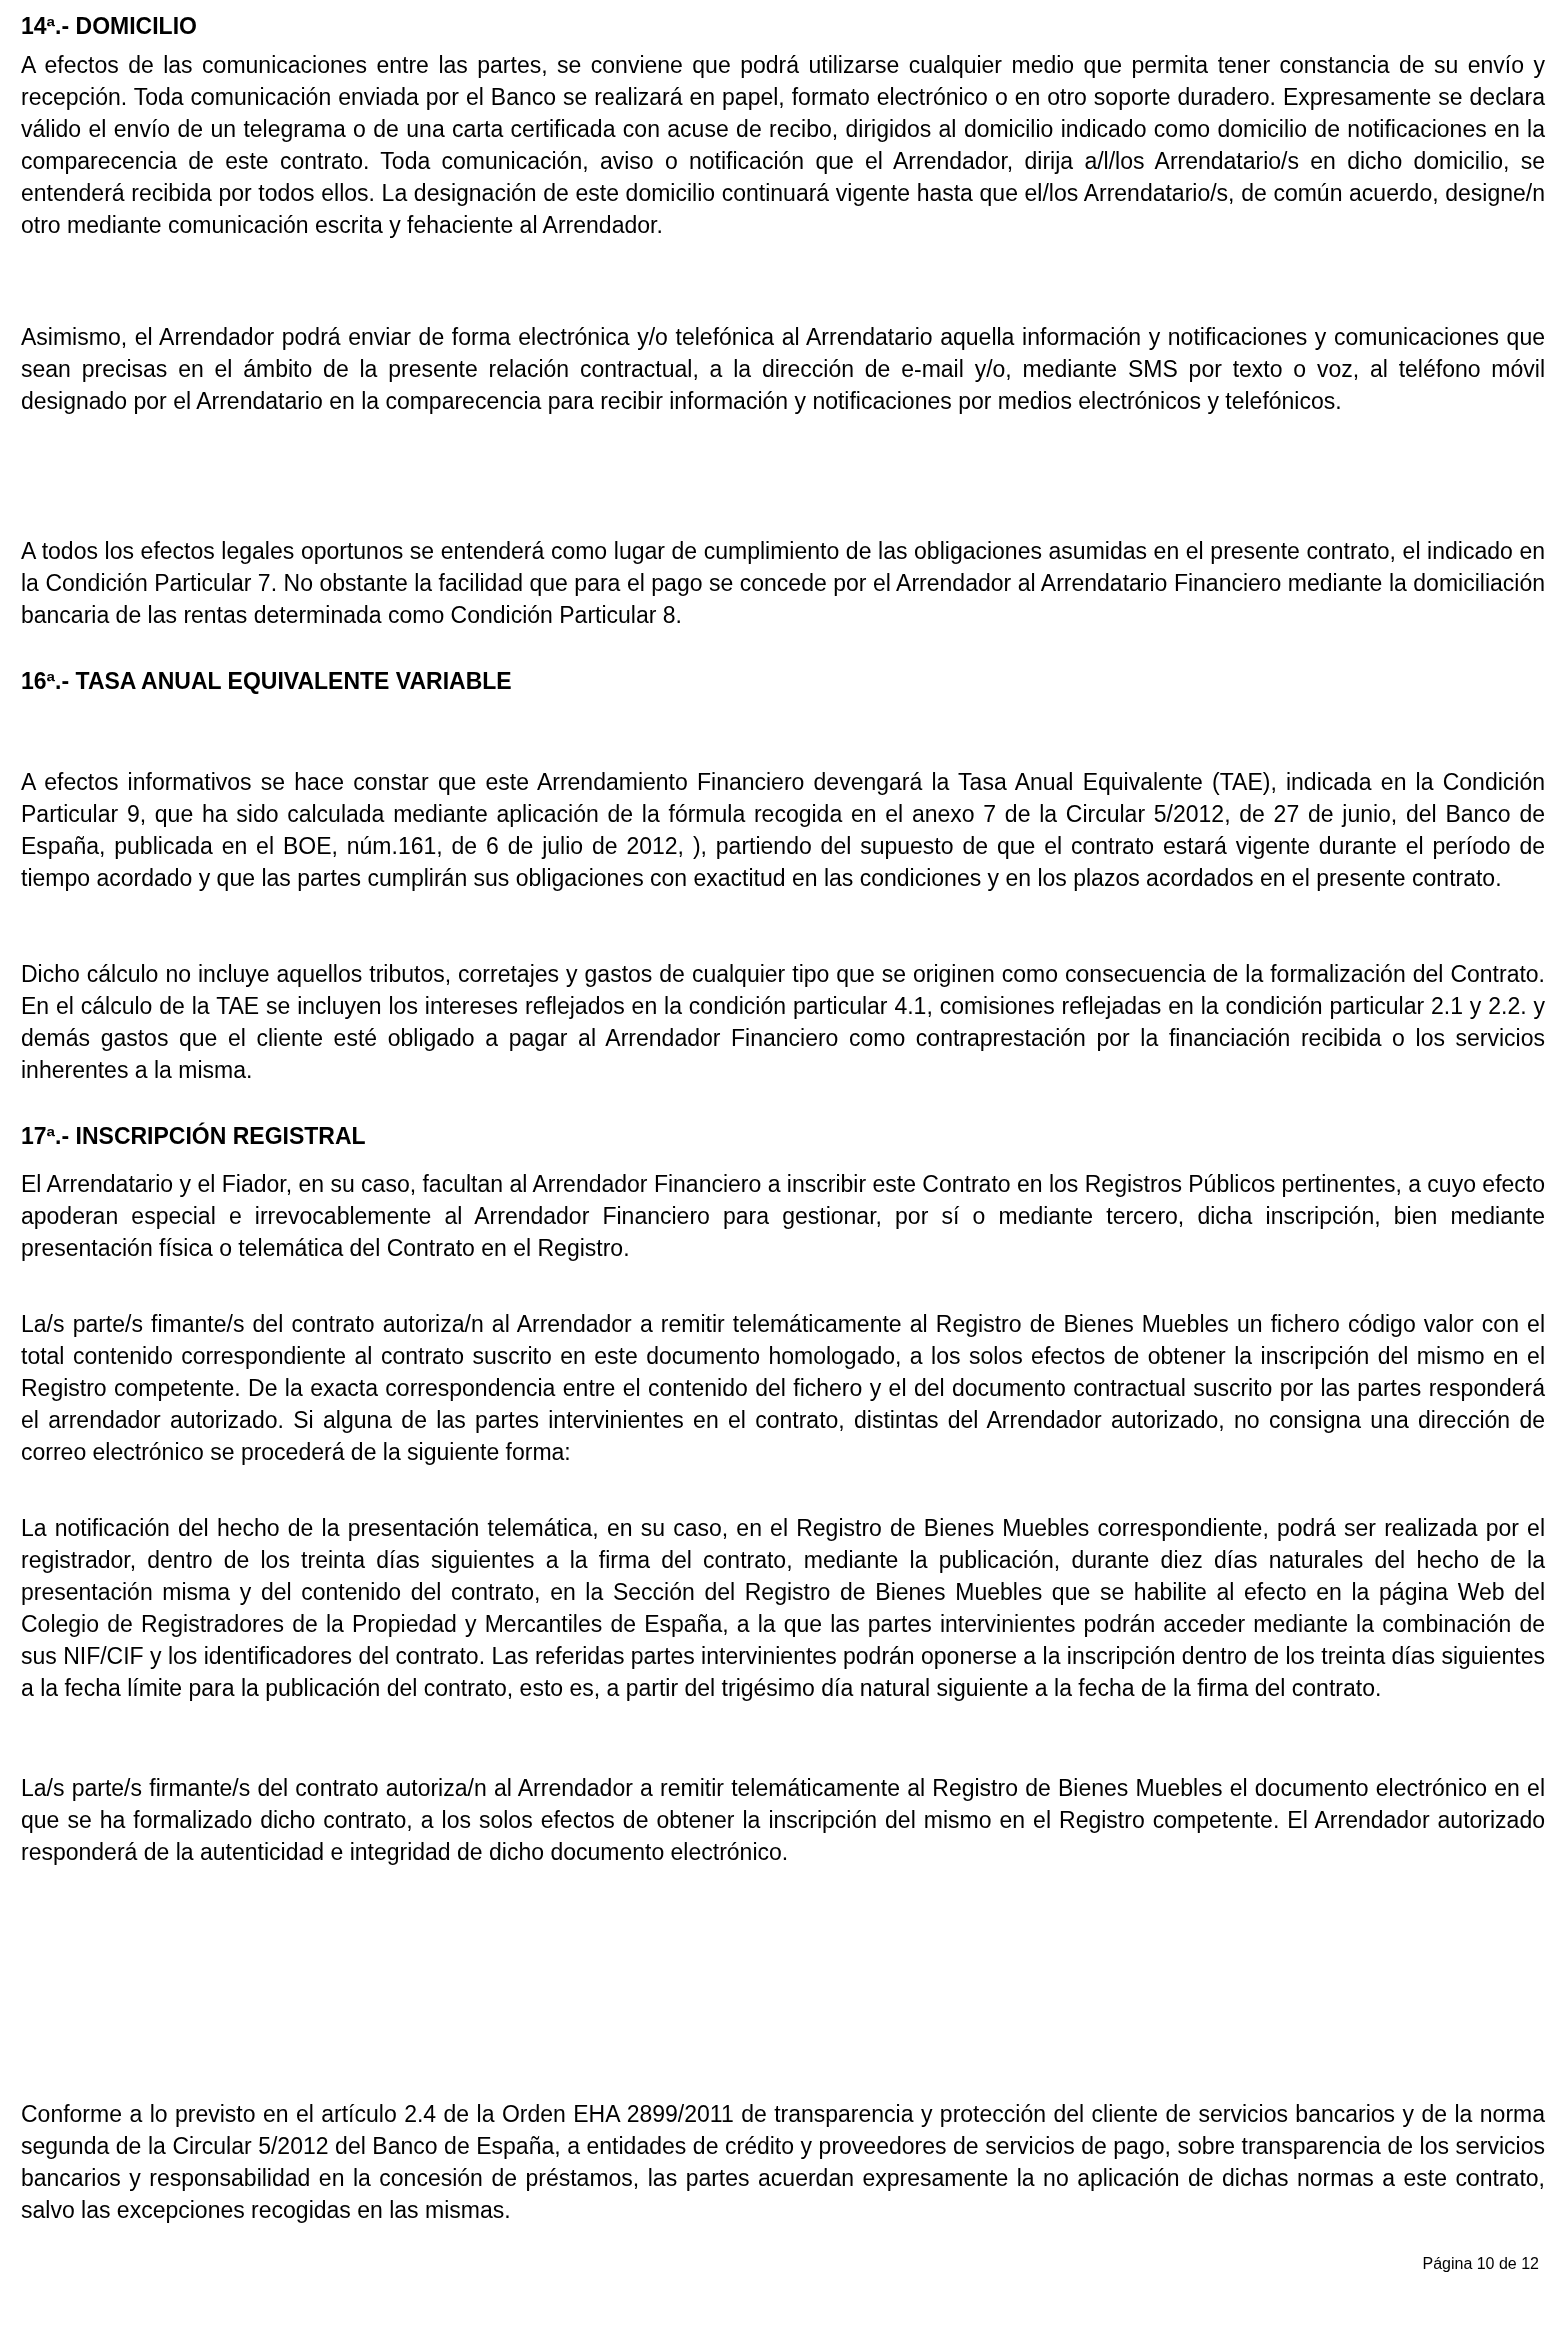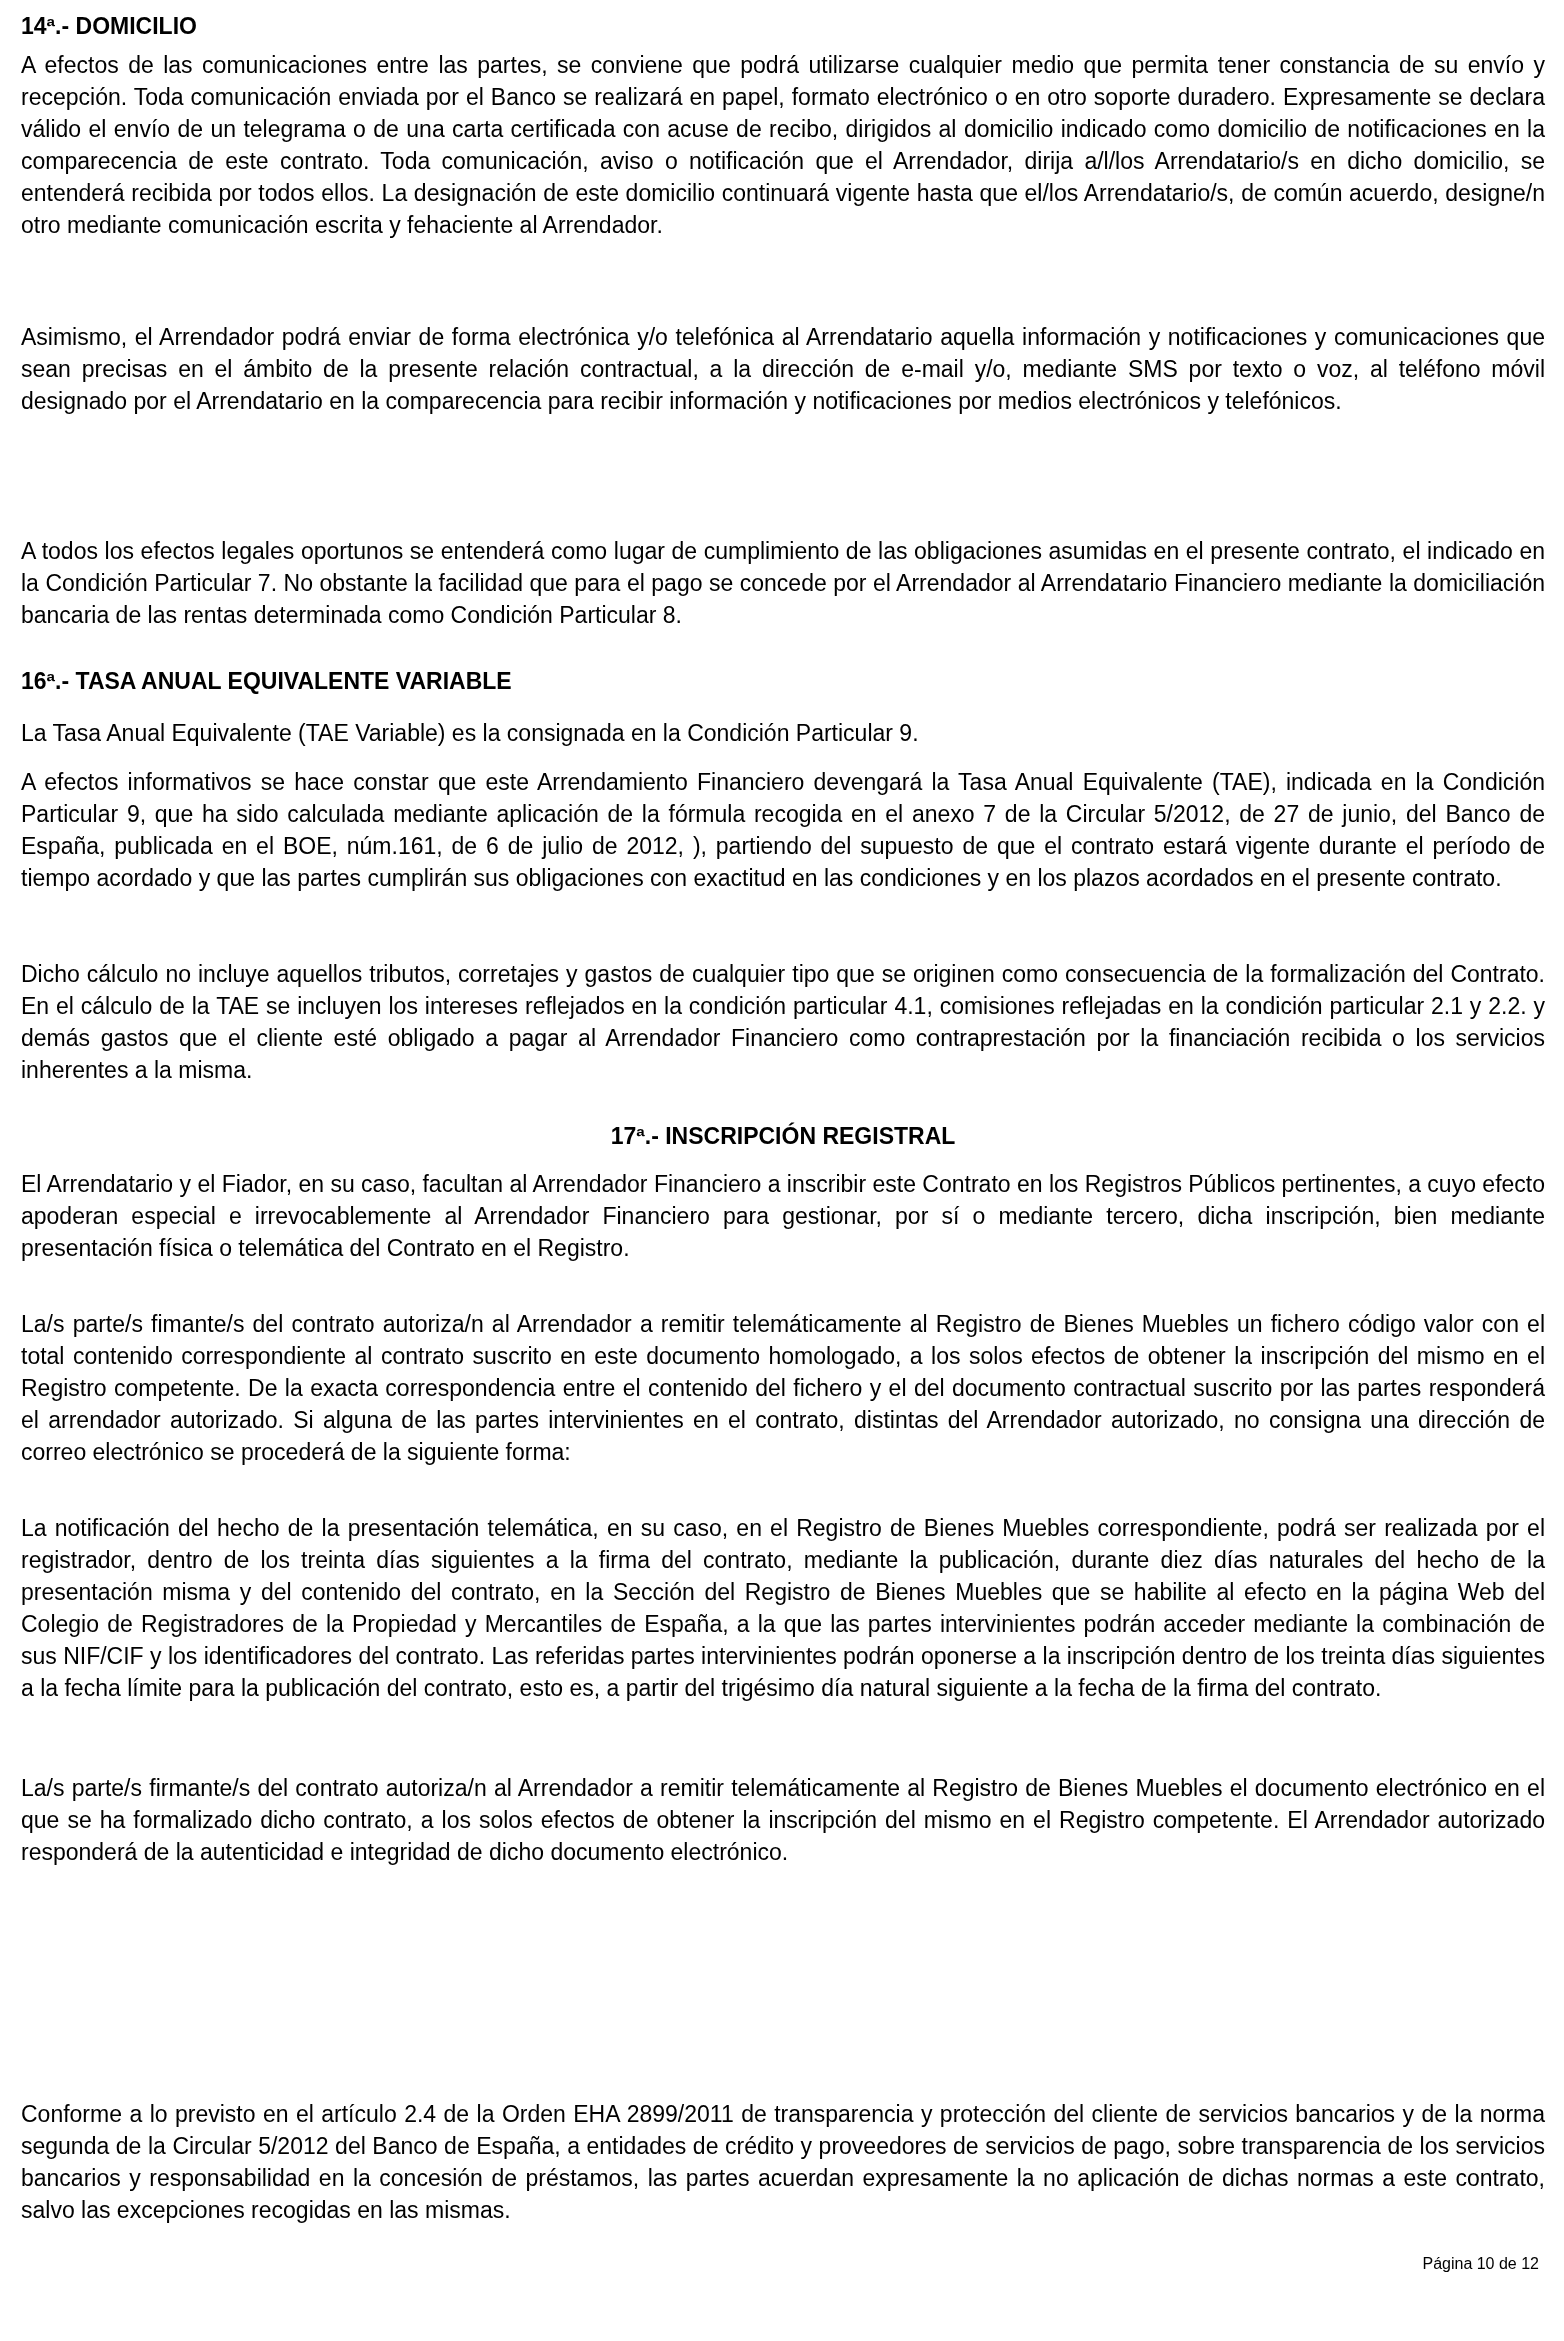--- a/index.html
+++ b/index.html
@@ -17,25 +17,24 @@
 
 <div class="page">
 
   <div class="blk h" style="top:10px;">14ª.- DOMICILIO</div>
   <div class="blk p" style="top:49px;">A efectos de las comunicaciones entre las partes, se conviene que podrá utilizarse cualquier medio que permita tener constancia de su envío y recepción. Toda comunicación enviada por el Banco se realizará en papel, formato electrónico o en otro soporte duradero. Expresamente se declara válido el envío de un telegrama o de una carta certificada con acuse de recibo, dirigidos al domicilio indicado como domicilio de notificaciones en la comparecencia de este contrato. Toda comunicación, aviso o notificación que el Arrendador, dirija a/l/los Arrendatario/s en dicho domicilio, se entenderá recibida por todos ellos. La designación de este domicilio continuará vigente hasta que el/los Arrendatario/s, de común acuerdo, designe/n otro mediante comunicación escrita y fehaciente al Arrendador.</div>
   <div class="blk p" style="top:321px;">Asimismo, el Arrendador podrá enviar de forma electrónica y/o telefónica al Arrendatario aquella información y notificaciones y comunicaciones que sean precisas en el ámbito de la presente relación contractual, a la dirección de e-mail y/o, mediante SMS por texto o voz, al teléfono móvil designado por el Arrendatario en la comparecencia para recibir información y notificaciones por medios electrónicos y telefónicos.</div>
 
   <div class="blk p" style="top:535px;">A todos los efectos legales oportunos se entenderá como lugar de cumplimiento de las obligaciones asumidas en el presente contrato, el indicado en la Condición Particular 7. No obstante la facilidad que para el pago se concede por el Arrendador al Arrendatario Financiero mediante la domiciliación bancaria de las rentas determinada como Condición Particular 8.</div>
 
   <div class="blk h" style="top:665px;">16ª.- TASA ANUAL EQUIVALENTE VARIABLE</div>
-  <div class="blk p" style="top:717px;">La Tasa Anual Equivalente (TAE Variable) es la consignada en la Condición Particular 9.</div>
   <div class="blk p" style="top:766px;">A efectos informativos se hace constar que este Arrendamiento Financiero devengará la Tasa Anual Equivalente (TAE), indicada en la Condición Particular 9, que ha sido calculada mediante aplicación de la fórmula recogida en el anexo 7 de la Circular 5/2012, de 27 de junio, del Banco de España, publicada en el BOE, núm.161, de 6 de julio de 2012, ), partiendo del supuesto de que el contrato estará vigente durante el período de tiempo acordado y que las partes cumplirán sus obligaciones con exactitud en las condiciones y en los plazos acordados en el presente contrato.</div>
   <div class="blk p" style="top:958px;">Dicho cálculo no incluye aquellos tributos, corretajes y gastos de cualquier tipo que se originen como consecuencia de la formalización del Contrato. En el cálculo de la TAE se incluyen los intereses reflejados en la condición particular 4.1, comisiones reflejadas en la condición particular 2.1 y 2.2. y demás gastos que el cliente esté obligado a pagar al Arrendador Financiero como contraprestación por la financiación recibida o los servicios inherentes a la misma.</div>
 
-  <div class="blk h" style="top:1120px;text-align:center;">17ª.- INSCRIPCIÓN REGISTRAL</div>
+  <div class="blk h" style="top:1120px;">17ª.- INSCRIPCIÓN REGISTRAL</div>
   <div class="blk p" style="top:1168px;">El Arrendatario y el Fiador, en su caso, facultan al Arrendador Financiero a inscribir este Contrato en los Registros Públicos pertinentes, a cuyo efecto apoderan especial e irrevocablemente al Arrendador Financiero para gestionar, por sí o mediante tercero, dicha inscripción, bien mediante presentación física o telemática del Contrato en el Registro.</div>
   <div class="blk p" style="top:1308px;">La/s parte/s fimante/s del contrato autoriza/n al Arrendador a remitir telemáticamente al Registro de Bienes Muebles un fichero código valor con el total contenido correspondiente al contrato suscrito en este documento homologado, a los solos efectos de obtener la inscripción del mismo en el Registro competente. De la exacta correspondencia entre el contenido del fichero y el del documento contractual suscrito por las partes responderá el arrendador autorizado. Si alguna de las partes intervinientes en el contrato, distintas del Arrendador autorizado, no consigna una dirección de correo electrónico se procederá de la siguiente forma:</div>
   <div class="blk p" style="top:1512px;">La notificación del hecho de la presentación telemática, en su caso, en el Registro de Bienes Muebles correspondiente, podrá ser realizada por el registrador, dentro de los treinta días siguientes a la firma del contrato, mediante la publicación, durante diez días naturales del hecho de la presentación misma y del contenido del contrato, en la Sección del Registro de Bienes Muebles que se habilite al efecto en la página Web del Colegio de Registradores de la Propiedad y Mercantiles de España, a la que las partes intervinientes podrán acceder mediante la combinación de sus NIF/CIF y los identificadores del contrato. Las referidas partes intervinientes podrán oponerse a la inscripción dentro de los treinta días siguientes a la fecha límite para la publicación del contrato, esto es, a partir del trigésimo día natural siguiente a la fecha de la firma del contrato.</div>
   <div class="blk p" style="top:1772px;">La/s parte/s firmante/s del contrato autoriza/n al Arrendador a remitir telemáticamente al Registro de Bienes Muebles el documento electrónico en el que se ha formalizado dicho contrato, a los solos efectos de obtener la inscripción del mismo en el Registro competente. El Arrendador autorizado responderá de la autenticidad e integridad de dicho documento electrónico.</div>
 
   <div class="blk p" style="top:2098px;">Conforme a lo previsto en el artículo 2.4 de la Orden EHA 2899/2011 de  transparencia  y  protección  del  cliente  de  servicios bancarios y de la norma segunda de la Circular 5/2012 del Banco de España, a entidades de crédito y proveedores de servicios de pago, sobre transparencia de los servicios bancarios y responsabilidad en la concesión de préstamos, las partes acuerdan expresamente la no aplicación de dichas normas a este contrato, salvo las excepciones recogidas en las mismas.</div>
 
   <div class="pageno">Página 10 de 12</div>
 </div>
 

